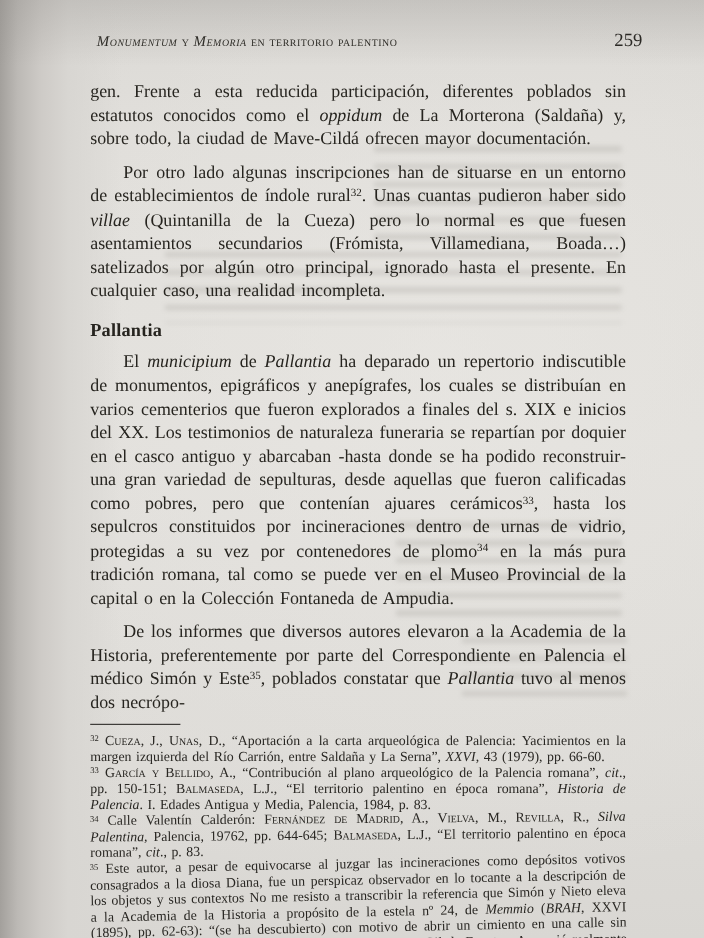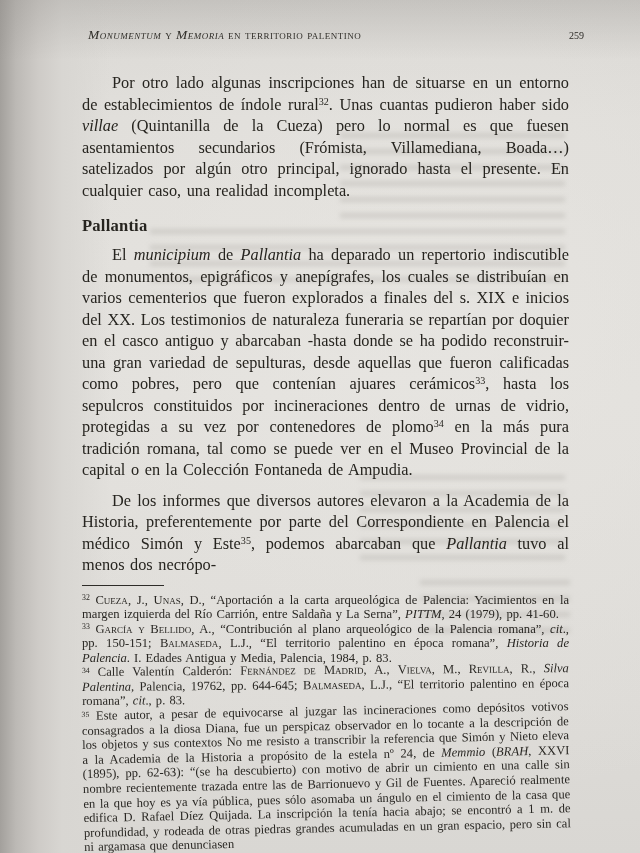--- a/index.html
+++ b/index.html
@@ -34,21 +34,21 @@
   }
   .header{
     position:absolute;z-index:3;left:88px;right:56px;top:27px;
     display:flex;justify-content:space-between;align-items:baseline;gap:44px;
   }
   .title{
     font-variant:small-caps;
     font-size:13.5px;letter-spacing:.5px;color:#302e29;
     white-space:nowrap;
   }
-  .pagenum{font-size:10px;color:#2b2925;}
+  .pagenum{font-size:17px;color:#2b2925;}
   .textcol{
     position:absolute;z-index:3;left:82px;top:72px;width:487px;
   }
   p.body{
     font-size:16.3px;line-height:21.5px;text-align:justify;
     margin:0 0 9px 0;
     word-spacing:1.5px;
   }
   p.indent{text-indent:30px;}
   h2.heading{
@@ -83,32 +83,33 @@
   <div class="ghost" style="left:360px;top:470px;width:205px;height:95px;"></div>
   <div class="ghost" style="left:420px;top:575px;width:150px;height:60px;"></div>
 
   <div class="header">
     <div class="title"><span class="it sc">Monumentum</span><span class="sc"> y </span><span class="it sc">Memoria</span><span class="sc"> en territorio palentino</span></div>
     <div class="pagenum">259</div>
   </div>
 
   <div class="textcol">
 
+    <p class="body"><span>gen. Frente a esta reducida participación, diferentes poblados sin estatutos conocidos como el </span><span class="it">oppidum</span><span> de La Morterona (Saldaña) y, sobre todo, la ciudad de Mave-Cildá ofrecen mayor documentación.</span></p>
 
     <p class="body indent"><span>Por otro lado algunas inscripciones han de situarse en un entorno de establecimientos de índole rural</span><sup>32</sup><span>. Unas cuantas pudieron haber sido </span><span class="it">villae</span><span> (Quintanilla de la Cueza) pero lo normal es que fuesen asentamientos secundarios (Frómista, Villamediana, Boada…) satelizados por algún otro principal, ignorado hasta el presente. En cualquier caso, una realidad incompleta.</span></p>
 
     <h2 class="heading">Pallantia</h2>
 
     <p class="body indent"><span>El </span><span class="it">municipium</span><span> de </span><span class="it">Pallantia</span><span> ha deparado un repertorio indiscutible de monumentos, epigráficos y anepígrafes, los cuales se distribuían en varios cementerios que fueron explorados a finales del s. XIX e inicios del XX. Los testimonios de naturaleza funeraria se repartían por doquier en el casco antiguo y abarcaban -hasta donde se ha podido reconstruir- una gran variedad de sepulturas, desde aquellas que fueron calificadas como pobres, pero que contenían ajuares cerámicos</span><sup>33</sup><span>, hasta los sepulcros constituidos por incineraciones dentro de urnas de vidrio, protegidas a su vez por contenedores de plomo</span><sup>34</sup><span> en la más pura tradición romana, tal como se puede ver en el Museo Provincial de la capital o en la Colección Fontaneda de Ampudia.</span></p>
 
-    <p class="body indent"><span>De los informes que diversos autores elevaron a la Academia de la Historia, preferentemente por parte del Correspondiente en Palencia el médico Simón y Este</span><sup>35</sup><span>, podemos abarcaban que </span><span class="it">Pallantia</span><span> tuvo al menos dos necrópo-</span></p>
+    <p class="body indent"><span>De los informes que diversos autores elevaron a la Academia de la Historia, preferentemente por parte del Correspondiente en Palencia el médico Simón y Este</span><sup>35</sup><span>, poblados constatar que </span><span class="it">Pallantia</span><span> tuvo al menos dos necrópo-</span></p>
 
     <div class="fnrule"></div>
 
     <div class="footnotes">
-      <p><sup>32</sup><span> </span><span class="sc">Cueza</span><span>, J., </span><span class="sc">Unas</span><span>, D., “Aportación a la carta arqueológica de Palencia: Yacimientos en la margen izquierda del Río Carrión, entre Saldaña y La Serna”, </span><span class="it">PITTM</span><span>, 24 (1979), pp. 41-60.</span></p>
+      <p><sup>32</sup><span> </span><span class="sc">Cueza</span><span>, J., </span><span class="sc">Unas</span><span>, D., “Aportación a la carta arqueológica de Palencia: Yacimientos en la margen izquierda del Río Carrión, entre Saldaña y La Serna”, </span><span class="it">XXVI</span><span>, 43 (1979), pp. 66-60.</span></p>
       <p><sup>33</sup><span> </span><span class="sc">García y Bellido</span><span>, A., “Contribución al plano arqueológico de la Palencia romana”, </span><span class="it">cit</span><span>., pp. 150-151; </span><span class="sc">Balmaseda</span><span>, L.J., “El territorio palentino en época romana”, </span><span class="it">Historia de Palencia</span><span>. I. Edades Antigua y Media, Palencia, 1984, p. 83.</span></p>
       <p class="fn-tilt-sm"><sup>34</sup><span> Calle Valentín Calderón: </span><span class="sc">Fernández de Madrid</span><span>, A., </span><span class="sc">Vielva</span><span>, M., </span><span class="sc">Revilla</span><span>, R., </span><span class="it">Silva Palentina,</span><span> Palencia, 19762, pp. 644-645; </span><span class="sc">Balmaseda</span><span>, L.J., “El territorio palentino en época romana”, </span><span class="it">cit</span><span>., p. 83.</span></p>
       <p class="fn-tilt"><sup>35</sup><span> Este autor, a pesar de equivocarse al juzgar las incineraciones como depósitos votivos consagrados a la diosa Diana, fue un perspicaz observador en lo tocante a la descripción de los objetos y sus contextos No me resisto a transcribir la referencia que Simón y Nieto eleva a la Academia de la Historia a propósito de la estela nº 24, de </span><span class="it">Memmio</span><span> (</span><span class="it">BRAH</span><span>, XXVI (1895), pp. 62-63): “(se ha descubierto) con motivo de abrir un cimiento en una calle sin nombre recientemente trazada entre las de Barrionuevo y Gil de Fuentes. Apareció realmente en la que hoy es ya vía pública, pues sólo asomaba un ángulo en el cimiento de la casa que edifica D. Rafael Díez Quijada. La inscripción la tenía hacia abajo; se encontró a 1 m. de profundidad, y rodeada de otras piedras grandes acumuladas en un gran espacio, pero sin cal ni argamasa que denunciasen</span></p>
     </div>
 
   </div>
 </div>
 
 </body></html>

